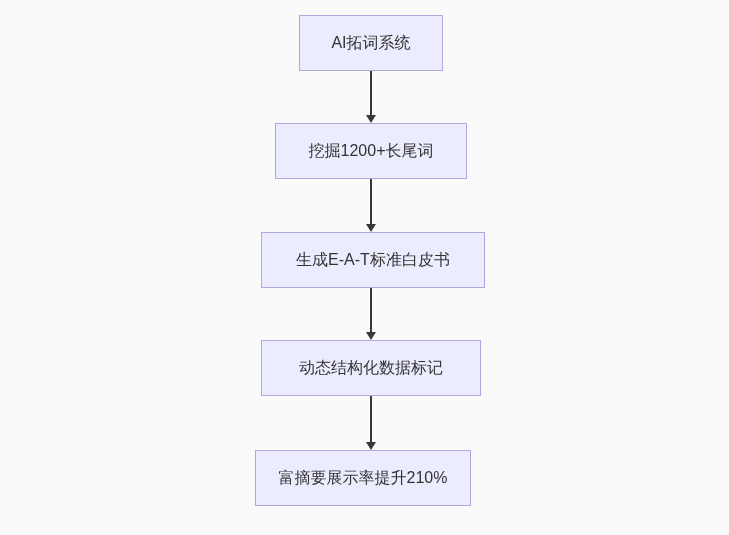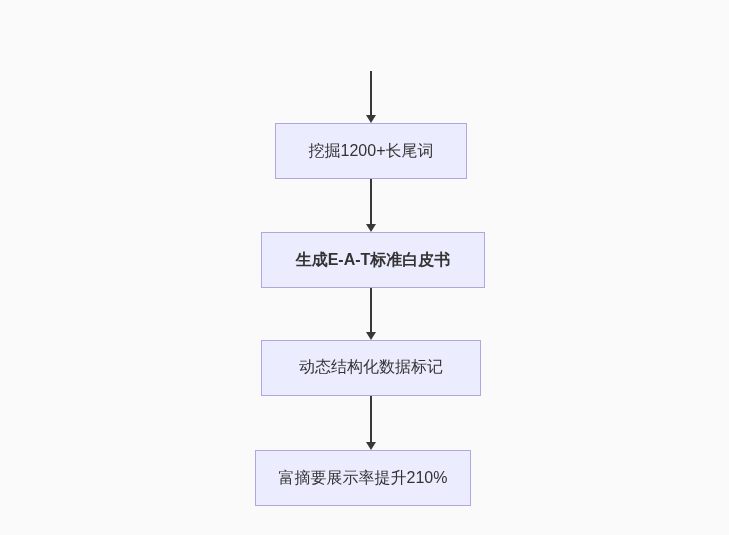--- a/index.html
+++ b/index.html
@@ -60,45 +60,48 @@
     border-left: 5px solid transparent;
     border-right: 5px solid transparent;
     border-top: 8px solid var(--arrow);
   }
 </style>
 </head>
 <body style="background: rgb(250, 250, 250);">
 
 <div class="canvas">
 
+  <div class="node" style="left:299px; top:15px; width:144px;">
+    <span class="node-label">AI拓词系统</span>
+  </div>
 
   <div class="arrow" style="top:71px; height:52px;">
     <span class="arrow-line"></span>
     <span class="arrow-head"></span>
   </div>
 
   <div class="node" style="left:275px; top:123px; width:192px;">
     <span class="node-label">挖掘1200+长尾词</span>
   </div>
 
   <div class="arrow" style="top:179px; height:53px;">
     <span class="arrow-line"></span>
     <span class="arrow-head"></span>
   </div>
 
-  <div class="node" style="left:261px; top:232px; width:224px;font-weight:bold;">
+  <div class="node" style="left:261px; top:232px; width:224px;">
     <span class="node-label">生成E-A-T标准白皮书</span>
   </div>
 
   <div class="arrow" style="top:288px; height:52px;">
     <span class="arrow-line"></span>
     <span class="arrow-head"></span>
   </div>
 
-  <div class="node" style="left:261px; top:340px; width:220px;font-family:Liberation Mono, monospace;">
+  <div class="node" style="left:261px; top:340px; width:220px;">
     <span class="node-label">动态结构化数据标记</span>
   </div>
 
   <div class="arrow" style="top:396px; height:54px;">
     <span class="arrow-line"></span>
     <span class="arrow-head"></span>
   </div>
 
   <div class="node" style="left:255px; top:450px; width:216px;">
     <span class="node-label">富摘要展示率提升210%</span>

